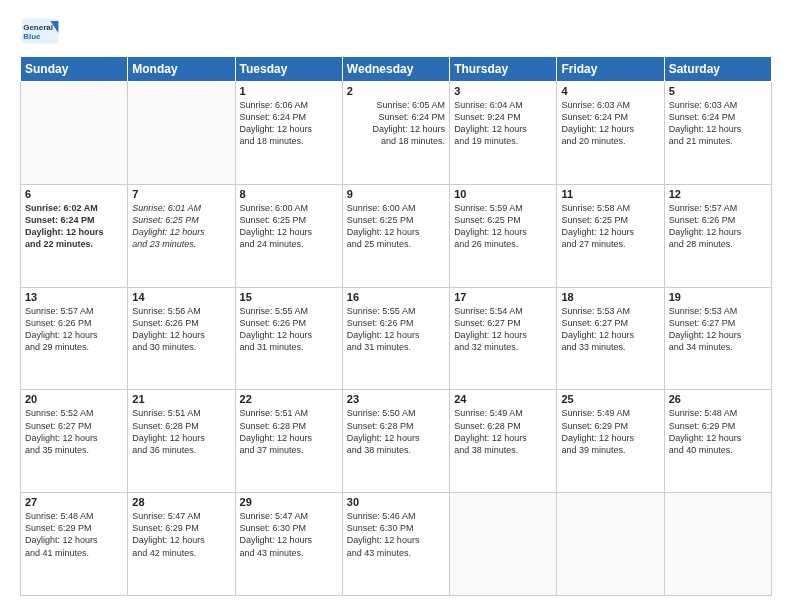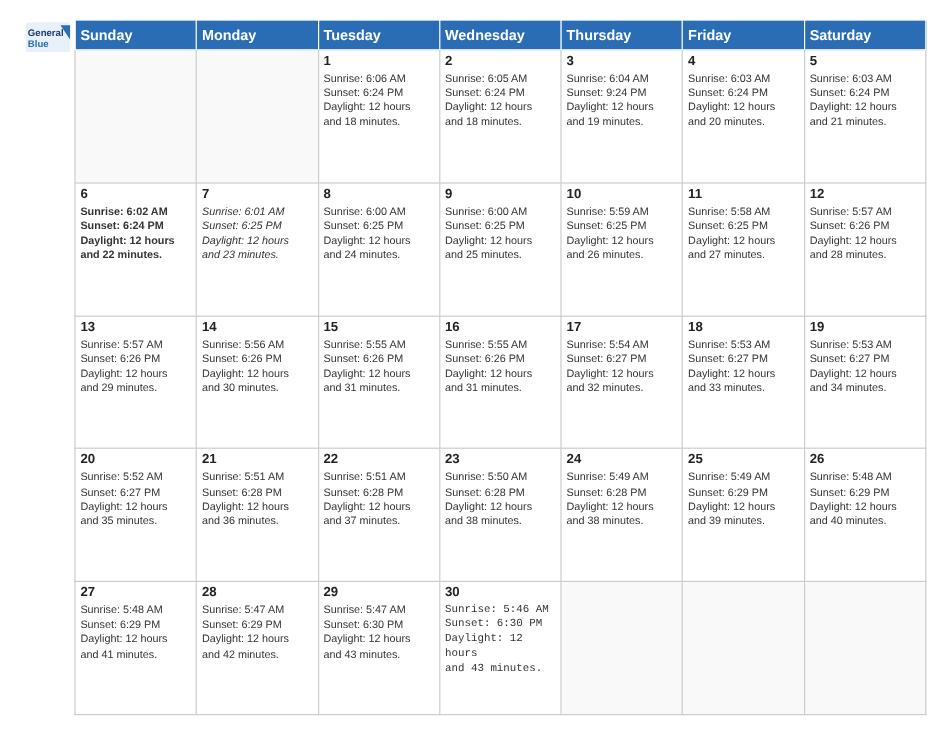--- a/index.html
+++ b/index.html
@@ -8,21 +8,21 @@
       height: 612px;
       font-family: Arial, sans-serif;
       background: #fff;
       overflow: hidden;
     }
     .page {
       width: 792px;
       height: 612px;
       padding: 16px 20px;
       display: flex;
-      flex-direction: row;
+      flex-direction: column;
     }
     .header {
       display: flex;
       justify-content: space-between;
       align-items: flex-start;
       margin-bottom: 10px;
     }
     .logo {
       display: flex;
       align-items: center;
@@ -122,21 +122,21 @@
           <td class="empty"></td>
           <td>
             <span class="day-number">1</span>
             <div class="day-info" style="white-space: pre-line;">Sunrise: 6:06 AM
 Sunset: 6:24 PM
 Daylight: 12 hours
 and 18 minutes.</div>
           </td>
           <td>
             <span class="day-number">2</span>
-            <div class="day-info" style="white-space: pre-line;">Sunrise: 6:05 AM
+            <div class="day-info" style="white-space: pre-line; text-align: right;">Sunrise: 6:05 AM
 Sunset: 6:24 PM
 Daylight: 12 hours
 and 18 minutes.</div>
           </td>
           <td>
             <span class="day-number">3</span>
             <div class="day-info" style="white-space: pre-line;">Sunrise: 6:04 AM
 Sunset: 9:24 PM
 Daylight: 12 hours
 and 19 minutes.</div>
@@ -326,21 +326,21 @@
           </td>
           <td>
             <span class="day-number">29</span>
             <div class="day-info" style="white-space: pre-line;">Sunrise: 5:47 AM
 Sunset: 6:30 PM
 Daylight: 12 hours
 and 43 minutes.</div>
           </td>
           <td>
             <span class="day-number">30</span>
-            <div class="day-info" style="white-space: pre-line; font-family: Liberation Mono, monospace;">Sunrise: 5:46 AM
+            <div class="day-info" style="white-space: pre-line;">Sunrise: 5:46 AM
 Sunset: 6:30 PM
 Daylight: 12 hours
 and 43 minutes.</div>
           </td>
           <td class="empty"></td>
           <td class="empty"></td>
           <td class="empty"></td>
         </tr>
       </tbody>
   </table>

